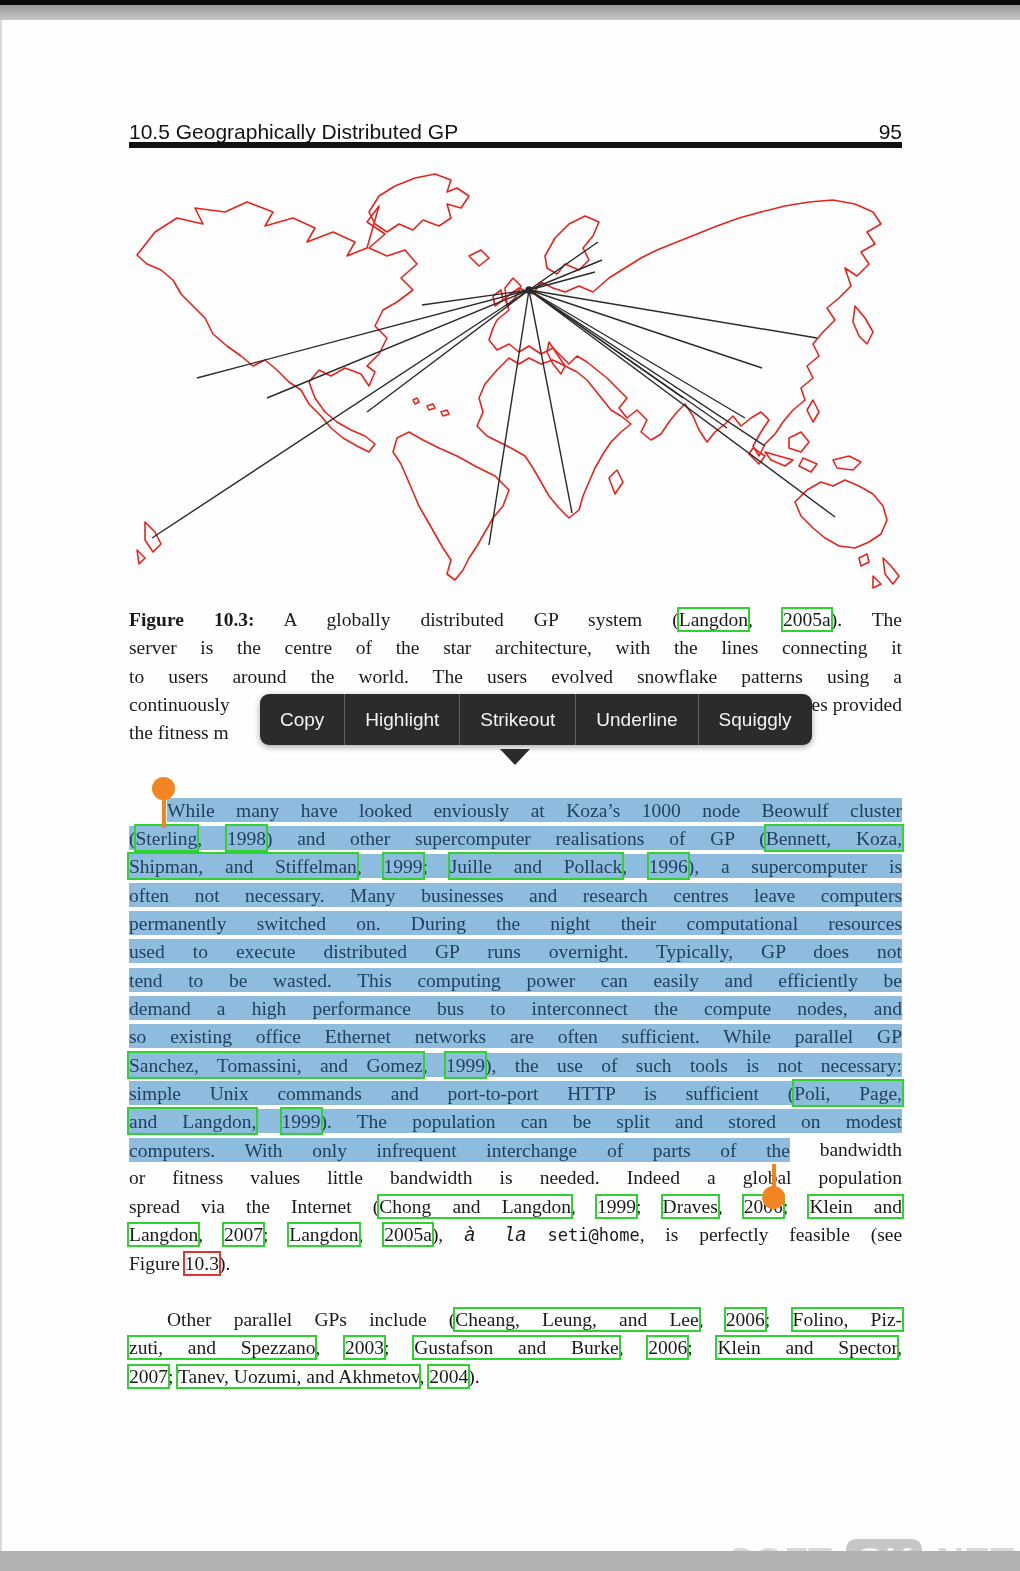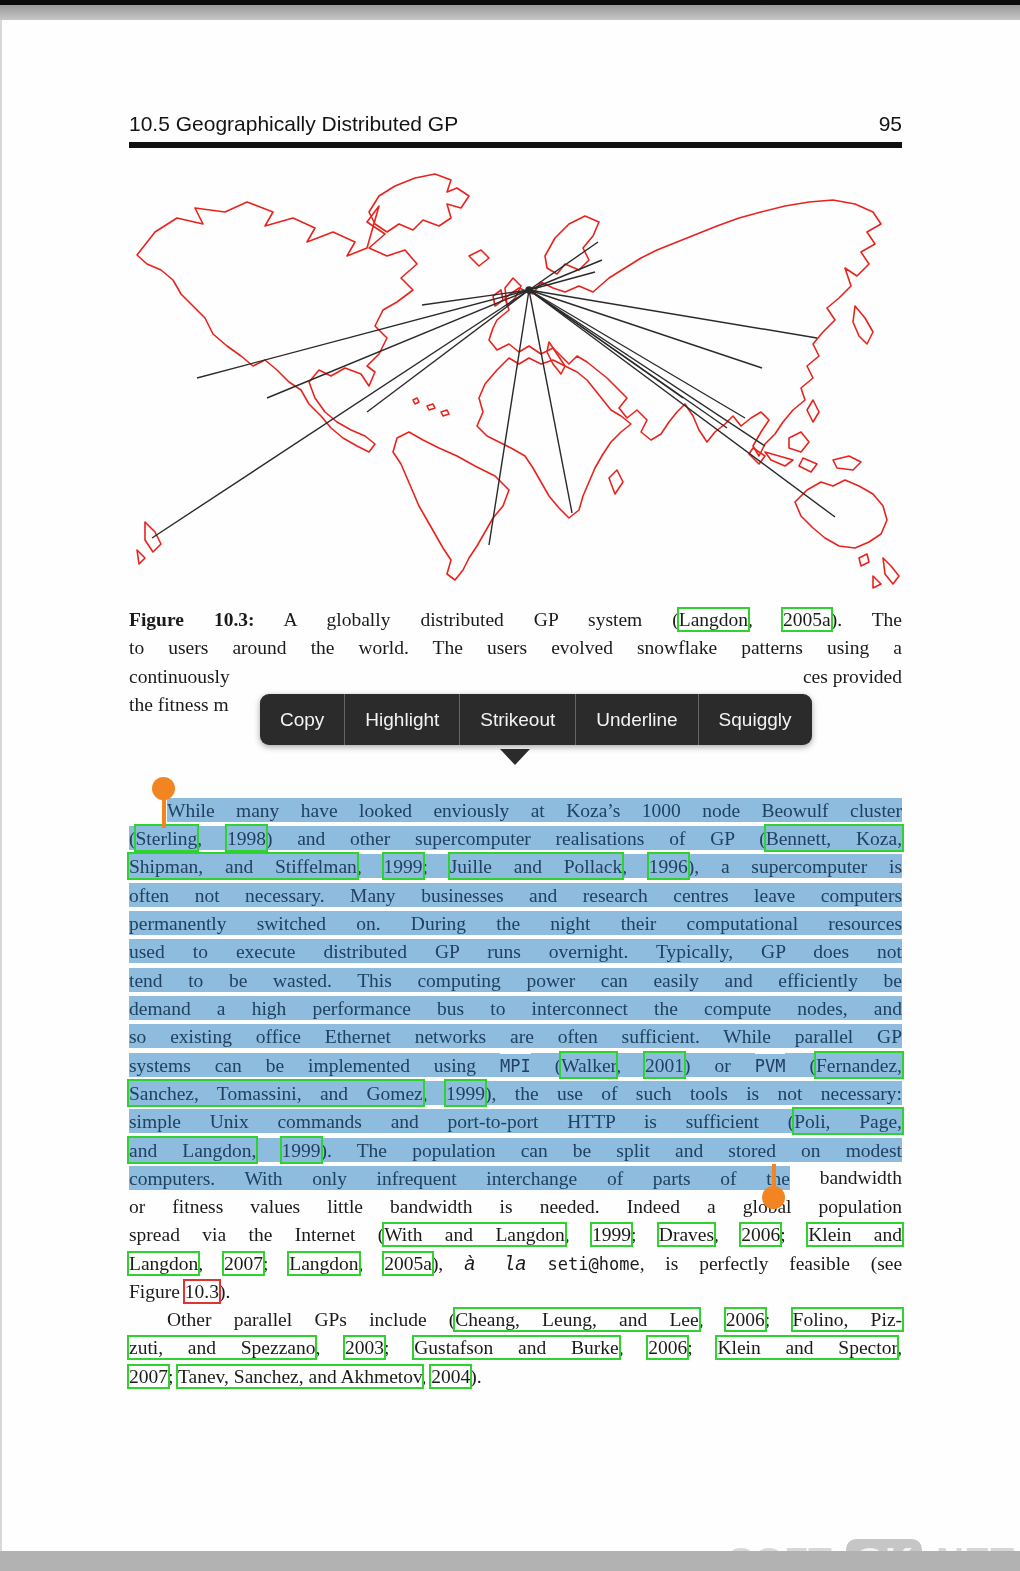--- a/index.html
+++ b/index.html
@@ -10,21 +10,21 @@
   html,body{margin:0;padding:0;}
   body{width:1020px;height:1571px;position:relative;background:#fdfdfd;
        font-family:"Liberation Serif",serif;color:#1a1a1a;overflow:hidden;}
   .top-black{position:absolute;top:0;left:0;width:100%;height:5px;background:#0b0b0b;}
   .top-gray{position:absolute;top:5px;left:0;width:100%;height:15px;
             background:linear-gradient(#9a9a9a,#c6c6c6);}
   .page{position:absolute;top:20px;left:0;width:1020px;height:1531px;background:#fefefe;
         border-left:2px solid #d8d8d8;}
 
   
-  .header{position:absolute;top:92px;left:127px;width:773px;display:flex;
+  .header{position:absolute;top:100px;left:127px;width:773px;display:flex;
           justify-content:space-between;font-family:"Liberation Sans",sans-serif;
           font-size:21px;color:#141414;}
   .header-rule{position:absolute;top:122px;left:127px;width:773px;height:6px;background:#111;}
 
   
   .map{position:absolute;top:140px;left:115px;width:790px;height:430px;}
   .map svg{display:block;}
 
   
   .textblock{position:absolute;left:127px;width:773px;font-size:19.5px;line-height:28.35px;}
@@ -154,53 +154,53 @@
         <line x1="412" y1="130" x2="645" y2="208"></line>
         <line x1="412" y1="130" x2="700" y2="178"></line>
         <line x1="412" y1="130" x2="718" y2="357"></line>
         <circle cx="412" cy="130" r="3" fill="var(--connection-line)"></circle>
       </g>
     </svg>
   </div>
 
   <div class="textblock caption">
       <div class="line"><span class="b">Figure 10.3:</span><span>  A globally distributed GP system (</span><span class="cite">Langdon</span><span>, </span><span class="cite">2005a</span><span>).  The</span></div>
+      <div class="line"><span>server is the centre of the star architecture, with the lines connecting it</span></div>
       <div class="line"><span>to users around the world.  The users evolved snowflake patterns using a</span></div>
       <div class="line split">
         <span>continuously</span>
         <span>ces provided</span>
       </div>
       <div class="line noj"><span>the fitness m</span></div>
     </div>
 
   <div class="textblock para1">
       <div class="line indent"><span class="hl">While many have looked enviously at Koza’s 1000 node Beowulf cluster</span></div>
       <div class="line"><span class="hl">(</span><span class="cite hl">Sterling</span><span class="hl">, </span><span class="cite hl">1998</span><span class="hl">) and other supercomputer realisations of GP (</span><span class="cite hl">Bennett, Koza,</span></div>
       <div class="line"><span class="cite hl">Shipman, and Stiffelman</span><span class="hl">, </span><span class="cite hl">1999</span><span class="hl">; </span><span class="cite hl">Juille and Pollack</span><span class="hl">, </span><span class="cite hl">1996</span><span class="hl">), a supercomputer is</span></div>
       <div class="line"><span class="hl">often not necessary.  Many businesses and research centres leave computers</span></div>
       <div class="line"><span class="hl">permanently switched on.  During the night their computational resources</span></div>
       <div class="line"><span class="hl">used to execute distributed GP runs overnight.  Typically, GP does not</span></div>
       <div class="line"><span class="hl">tend to be wasted.  This computing power can easily and efficiently be</span></div>
       <div class="line"><span class="hl">demand a high performance bus to interconnect the compute nodes, and</span></div>
       <div class="line"><span class="hl">so existing office Ethernet networks are often sufficient.  While parallel GP</span></div>
-      <div class="line"><span class="hl">systems can be implemented using </span><span class="mono hl">MPI</span><span class="hl"> (</span><span class="cite hl">Walker</span><span class="hl">, </span><span class="cite hl">2001</span><span class="hl">) or </span><span class="mono hl">PVM</span><span class="hl"> (</span><span class="cite hl">Fernandez,</span></div>
       <div class="line"><span class="cite hl">Sanchez, Tomassini, and Gomez</span><span class="hl">, </span><span class="cite hl">1999</span><span class="hl">), the use of such tools is not necessary:</span></div>
       <div class="line"><span class="hl">simple Unix commands and port-to-port HTTP is sufficient (</span><span class="cite hl">Poli, Page,</span></div>
       <div class="line"><span class="cite hl">and Langdon,</span><span class="hl"> </span><span class="cite hl">1999</span><span class="hl">).  The population can be split and stored on modest</span></div>
       <div class="line"><span class="hl">computers.  With only infrequent interchange of parts of the</span><span> bandwidth</span></div>
       <div class="line"><span>or fitness values little bandwidth is needed.  Indeed a global population</span></div>
-      <div class="line"><span>spread via the Internet (</span><span class="cite">With and Langdon</span><span>, </span><span class="cite">1999</span><span>; </span><span class="cite">Draves</span><span>, </span><span class="cite">2006</span><span>; </span><span class="cite">Klein and</span></div>
+      <div class="line"><span>spread via the Internet (</span><span class="cite">Chong and Langdon</span><span>, </span><span class="cite">1999</span><span>; </span><span class="cite">Draves</span><span>, </span><span class="cite">2006</span><span>; </span><span class="cite">Klein and</span></div>
       <div class="line"><span class="cite">Langdon</span><span>, </span><span class="cite">2007</span><span>; </span><span class="cite">Langdon</span><span>, </span><span class="cite">2005a</span><span>), </span><span class="it">à la</span><span> </span><span class="mono">seti@home</span><span>, is perfectly feasible (see</span></div>
       <div class="line noj"><span>Figure </span><span class="ref">10.3</span><span>).</span></div>
     </div>
 
   <div class="textblock para2">
       <div class="line indent"><span>Other parallel GPs include (</span><span class="cite">Cheang, Leung, and Lee</span><span>, </span><span class="cite">2006</span><span>; </span><span class="cite">Folino, Piz-</span></div>
       <div class="line"><span class="cite">zuti, and Spezzano</span><span>, </span><span class="cite">2003</span><span>; </span><span class="cite">Gustafson and Burke</span><span>, </span><span class="cite">2006</span><span>; </span><span class="cite">Klein and Spector</span><span>,</span></div>
-      <div class="line noj"><span class="cite">2007</span><span>; </span><span class="cite">Tanev, Sanchez, and Akhmetov</span><span>, </span><span class="cite">2004</span><span>).</span></div>
+      <div class="line noj"><span class="cite">2007</span><span>; </span><span class="cite">Tanev, Uozumi, and Akhmetov</span><span>, </span><span class="cite">2004</span><span>).</span></div>
     </div>
 
   <div class="popup">
     <button>Copy</button>
     <button>Highlight</button>
     <button>Strikeout</button>
     <button>Underline</button>
     <button>Squiggly</button>
   </div>
   <div class="popup-tail"></div>

